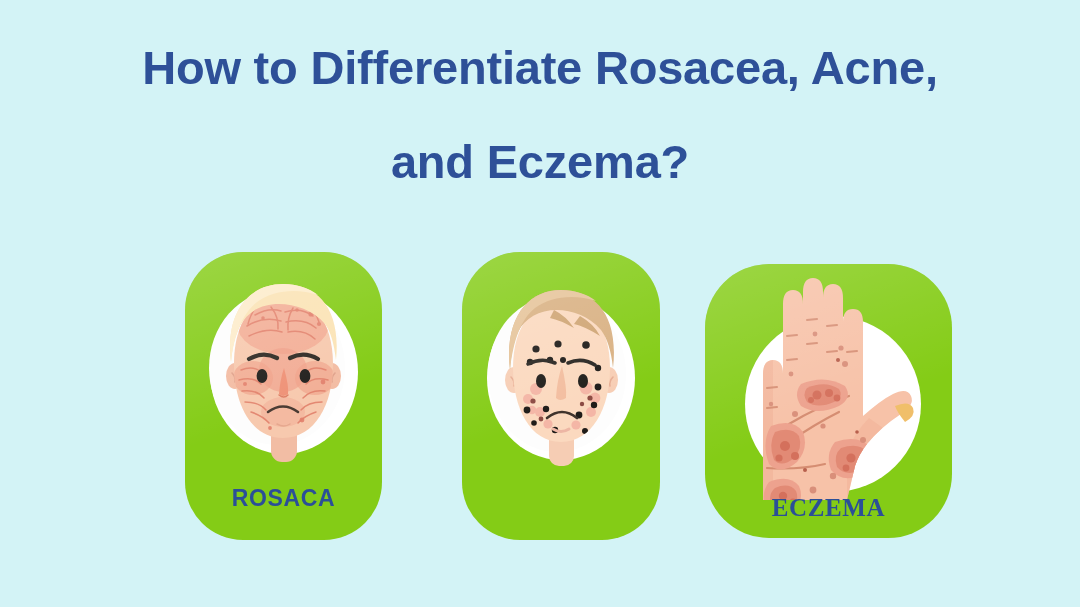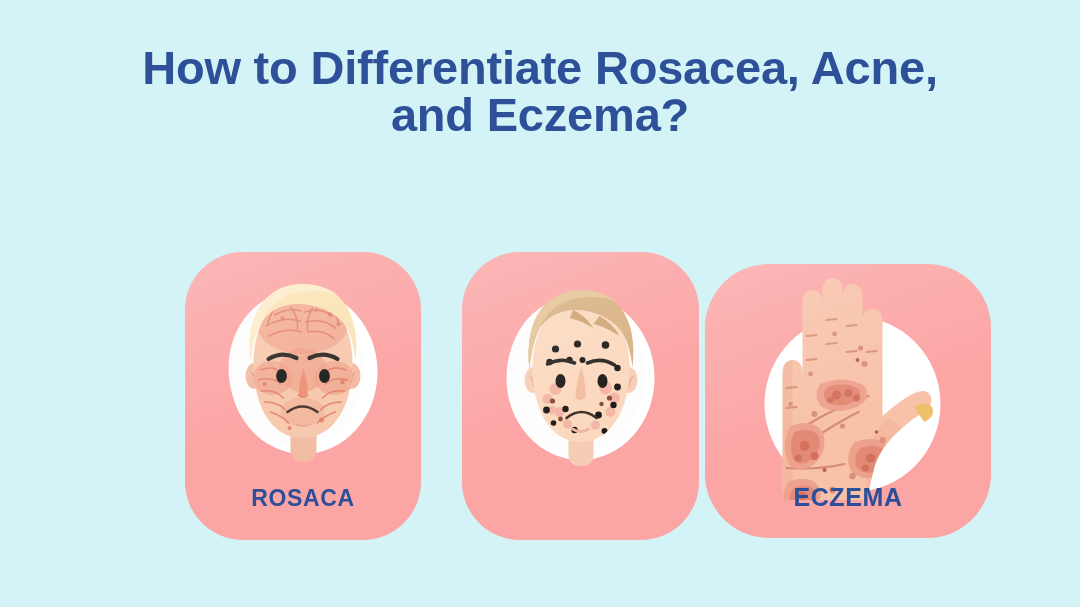--- a/index.html
+++ b/index.html
@@ -16,29 +16,28 @@
   .title-block{
     position:absolute;top:44px;left:0;width:1080px;
     text-align:center;
     color:#2e5098;
     font-weight:bold;
     font-size:47px;
     line-height:1.0;
     letter-spacing:-0.2px;
   }
   .title-line{display:block;}
-  .title-line.l2{}
+  .title-line.l2{margin-top:47px;}
 
   
   .card{
     position:absolute;
-    background:#fca5a5;
+    background:#84cc16;
     border-radius:58px;
     overflow:hidden;
-    padding-left:39px;
   }
   .card::after{
     content:"";position:absolute;inset:0;
     border-radius:58px;
     background:linear-gradient(160deg,rgba(255,255,255,.20),rgba(255,255,255,0) 55%);
     pointer-events:none;
   }
   #card-rosacea{left:185px;top:252px;width:197px;height:288px;}
   #card-acne{left:462px;top:252px;width:198px;height:288px;}
   #card-eczema{left:705px;top:264px;width:247px;height:274px;border-radius:64px;}
@@ -46,21 +45,21 @@
 
   .card-label{
     position:absolute;left:0;width:100%;
     text-align:center;
     color:#2b4f98;
     font-weight:bold;
     z-index:40;
   }
   #card-rosacea .card-label{bottom:28px;font-size:23px;letter-spacing:.6px;}
   #card-acne .card-label{bottom:28px;font-size:23px;letter-spacing:.6px;}
-  #card-eczema .card-label{bottom:26px;font-size:25px;letter-spacing:.6px;}
+  #card-eczema .card-label{bottom:16px;font-size:25px;letter-spacing:.6px;font-family:Liberation Serif, serif;}
 
   .art{position:absolute;left:0;top:0;width:100%;height:100%;}
   .art svg{display:block;width:100%;height:100%;}
 </style>
 </head>
 <body>
 
 <div id="stage">
 
   <div class="title-block">

